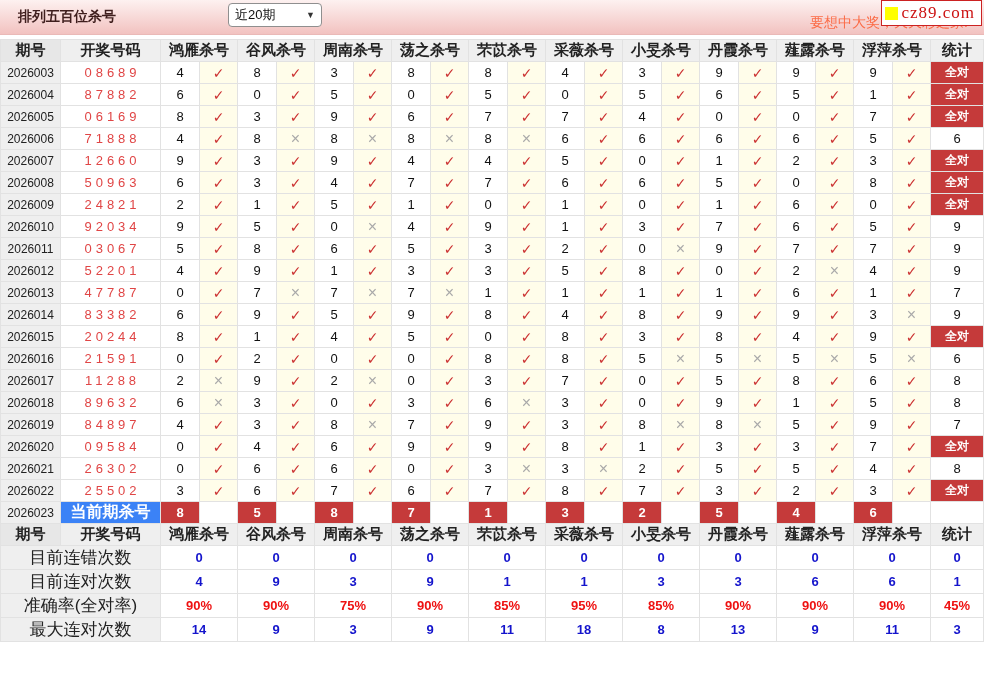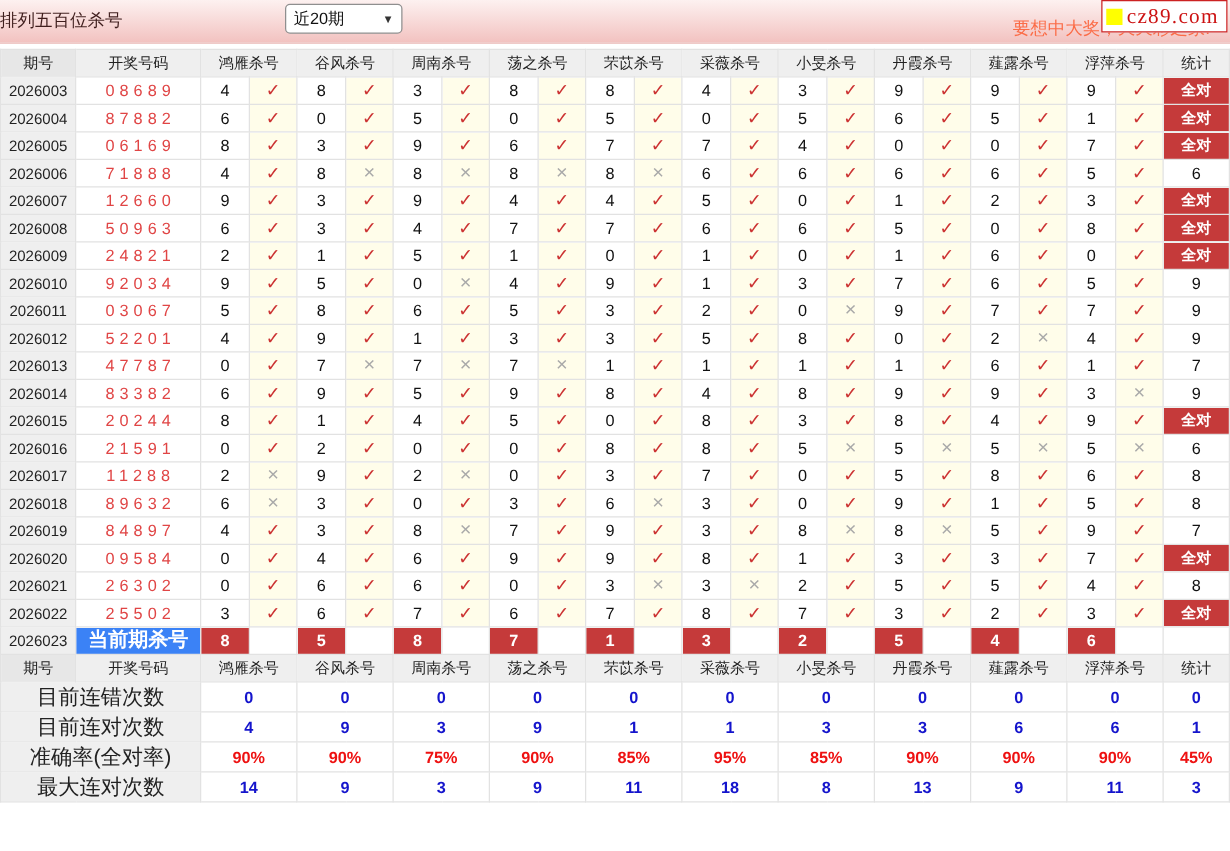--- a/index.html
+++ b/index.html
@@ -1,31 +1,31 @@
 <!DOCTYPE html>
 <html><head>
 <meta charset="utf-8">
 <style>
   html,body{margin:0;padding:0;background:#fff;width:984px;height:681px;overflow:hidden;
     font-family:"Liberation Sans","DejaVu Sans",sans-serif;}
   .titlebar{position:relative;height:34px;background:linear-gradient(#fdf1f0,#f2c2c0);
     border-bottom:1px solid #eab9b7;display:flex;align-items:center;}
-  .title{font-weight:normal;font-size:14px;color:#3f1e1d;}
+  .title{margin-left:18px;font-weight:bold;font-size:14px;color:#3f1e1d;}
   .range-select{position:absolute;left:228px;top:3px;width:80px;height:22px;border:1px solid #8f8f8f;
     border-radius:4px;background:#fff;font-size:13px;color:#111;display:flex;align-items:center;
     justify-content:space-between;padding:0 6px;cursor:pointer;}
   .chev{font-size:9px;color:#333;}
   .slogan{position:absolute;right:16px;top:14px;color:#fb6c47;font-size:14px;}
   .logo{position:absolute;right:2px;top:0;z-index:2;background:#fff;border:1px solid #cc2222;
     height:22px;display:flex;align-items:center;gap:3px;padding:1px 6px 1px 3px;cursor:pointer;}
   .logo-square{width:13px;height:13px;background:#ffff00;display:inline-block;}
   .logo-text{color:#cc1111;font-family:"Liberation Serif","DejaVu Serif",serif;font-size:17px;letter-spacing:1px;}
   table{border-collapse:collapse;table-layout:fixed;width:984px;margin-top:4px;border:1px solid #cfcfcf;}
   td,th{border:1px solid #e2e2e2;height:21px;padding:0;text-align:center;overflow:hidden;white-space:nowrap;}
-  th{background:#efefef;font-weight:normal;font-size:12px;color:#222;margin-left:20px;}
+  th{background:#efefef;font-weight:bold;font-size:15px;color:#222;margin-left:20px;}
   th.first{background:#e7e7e7;}
   .peri{background:#efefef;font-size:12px;color:#222;}
   .code{color:#e04545;font-size:13px;letter-spacing:4px;padding-left:4px;}
   .num{font-size:13px;color:#111;background:#fff;}
   .mark{background:#fffdea;}
   .hit{color:#cc3333;font-weight:bold;font-size:14px;}
   .miss{color:#a9a9a9;font-size:16px;font-weight:normal;}
   .badge{background:#c53a3a;color:#fff;font-weight:bold;font-size:12px;}
   .statnum{font-size:13px;color:#111;background:#fff;}
   .redcell{background:#c53a3a;color:#fff;font-weight:bold;font-size:13px;}

